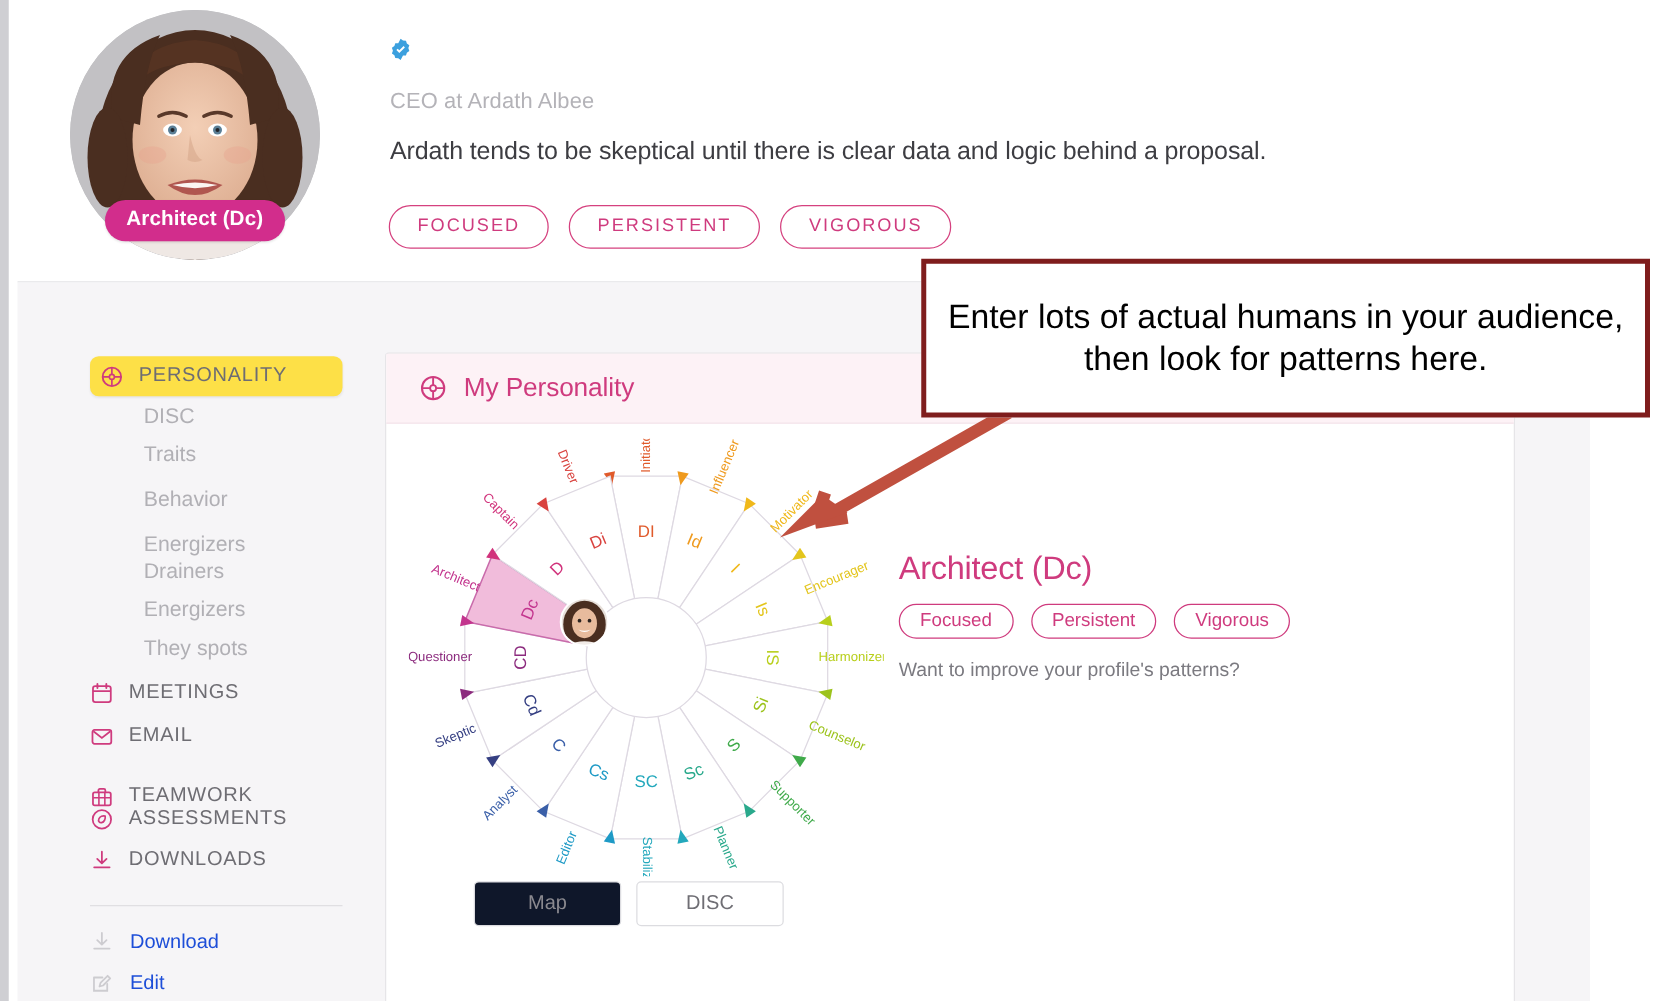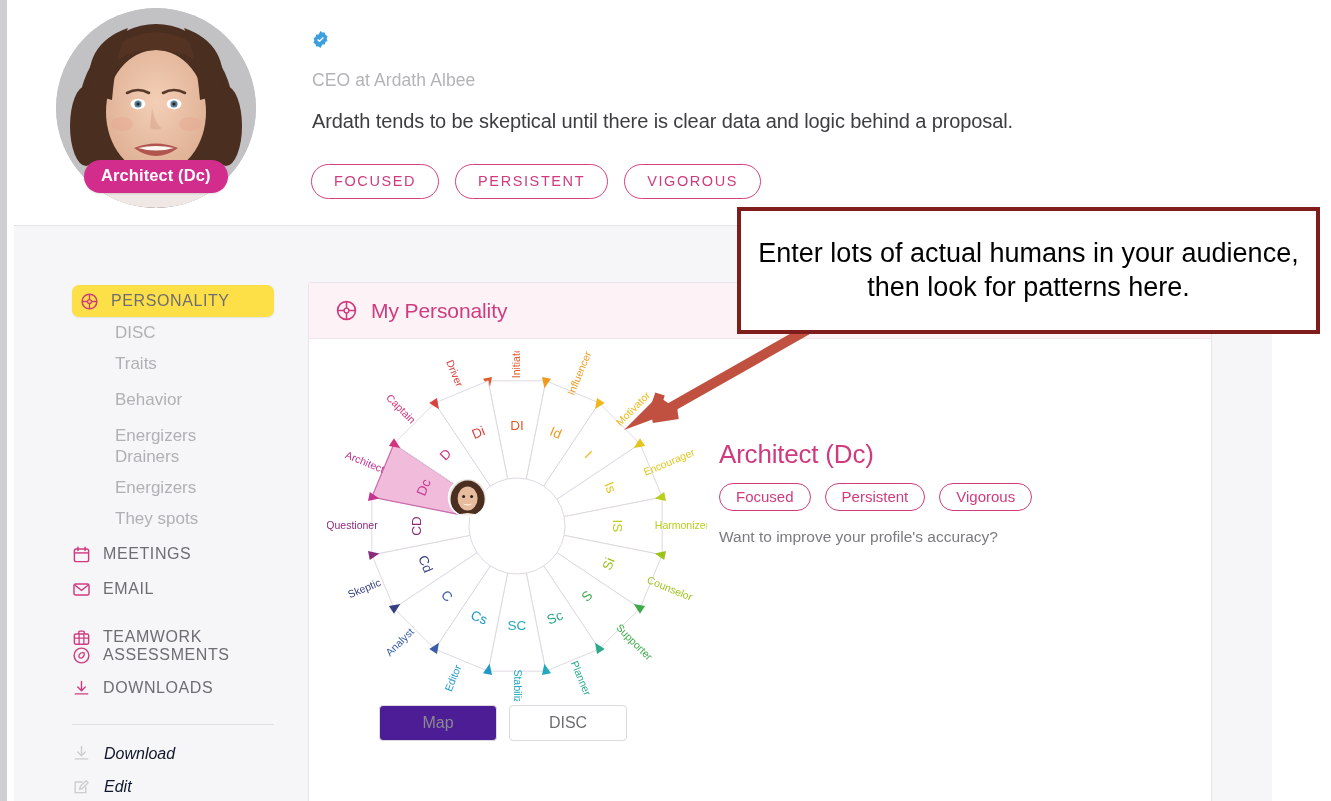--- a/index.html
+++ b/index.html
@@ -41,41 +41,41 @@
   
   .sidebar{position:absolute;left:0;top:0;width:288px;height:575px;}
   .side-item{position:absolute;left:58px;display:flex;align-items:center;gap:12px;height:30px;
              font-size:16px;color:#6e6d73;letter-spacing:.6px;}
   .side-item.active{left:58px;width:202px;background:#fde047;border-radius:7px;height:32px;
              padding-left:8px;box-sizing:border-box;box-shadow:0 1px 2px rgba(0,0,0,.07);}
   .side-sub{position:absolute;left:101px;font-size:17px;color:#b1b0b5;letter-spacing:0;}
   .side-ico{width:19px;height:19px;flex:0 0 19px;display:block;}
   .side-div{position:absolute;left:58px;top:498px;width:202px;height:1px;background:#e0dfe2;}
   .side-foot{position:absolute;left:58px;display:flex;align-items:center;gap:13px;
-             font-size:16px;color:#0f172a;font-style:italic;}
+             font-size:16px;color:#1d4ed8;}
   .side-foot .side-ico{opacity:.75;}
 
   
   .card{position:absolute;left:294px;top:56px;width:904px;height:724px;background:#fff;
         border:1px solid #e6e5e8;border-radius:3px;box-sizing:border-box;}
   .card-head{height:56px;background:#fdf2f6;border-bottom:1px solid #f3e3ea;
         display:flex;align-items:center;gap:13px;padding-left:26px;box-sizing:border-box;}
   .card-head-title{font-size:21px;color:#cf3b7e;letter-spacing:-.1px;}
   .card-body{position:relative;height:667px;}
 
   
   .wheel{position:absolute;left:18px;top:12px;width:380px;height:350px;}
   .wheel svg{display:block;}
 
   
   .toggle{position:absolute;left:70px;top:366px;display:flex;gap:12px;}
   .tg-btn{width:118px;height:36px;border:1px solid #dcdce0;border-radius:4px;background:#fff;
           color:#6f6e74;font-size:16px;display:flex;align-items:center;justify-content:center;
           font-family:"Liberation Sans",sans-serif;cursor:pointer;}
-  .tg-btn.sel{background:#4c1d95;color:#8a898f;}
+  .tg-btn.sel{background:#0f172a;color:#8a898f;}
 
   
   .detail{position:absolute;left:410px;top:100px;width:480px;}
   .detail h2{margin:0;font-size:26px;color:#cf3b7e;font-weight:400;letter-spacing:-.2px;}
   .detail p.desc{margin:9px 0 0;font-size:17px;line-height:1.42;color:#6f6e74;}
   .mini-chips{display:flex;gap:14px;margin-top:13px;}
   .mini-chip{border:1.3px solid #cf3b7e;color:#cf3b7e;border-radius:14px;
              padding:4px 16px 5px;font-size:15px;background:#fff;white-space:nowrap;}
   .accuracy{margin-top:17px;font-size:15.5px;color:#7b7a80;}
   .accuracy a{display:block;margin-top:3px;color:#4c7fae;text-decoration:none;font-size:15.5px;}
@@ -337,21 +337,21 @@
         </div>
 
         <div class="detail">
           <h2>Architect (Dc)</h2>
           <div class="mini-chips">
             <span class="mini-chip">Focused</span>
             <span class="mini-chip">Persistent</span>
             <span class="mini-chip">Vigorous</span>
           </div>
           <div class="accuracy">
-            <span>Want to improve your profile's accuracy?</span>
+            <span>Want to improve your profile's patterns?</span>
           </div>
         </div>
 
       </div>
     </div>
   </div>
  </div>
 
  <svg class="arrow" viewBox="0 0 210 110">
    <path d="M207 4 L52 92 M52 92 L78 88 M52 92 L60 68" stroke="#c0503f" stroke-width="10" fill="none" stroke-linejoin="miter"></path>

